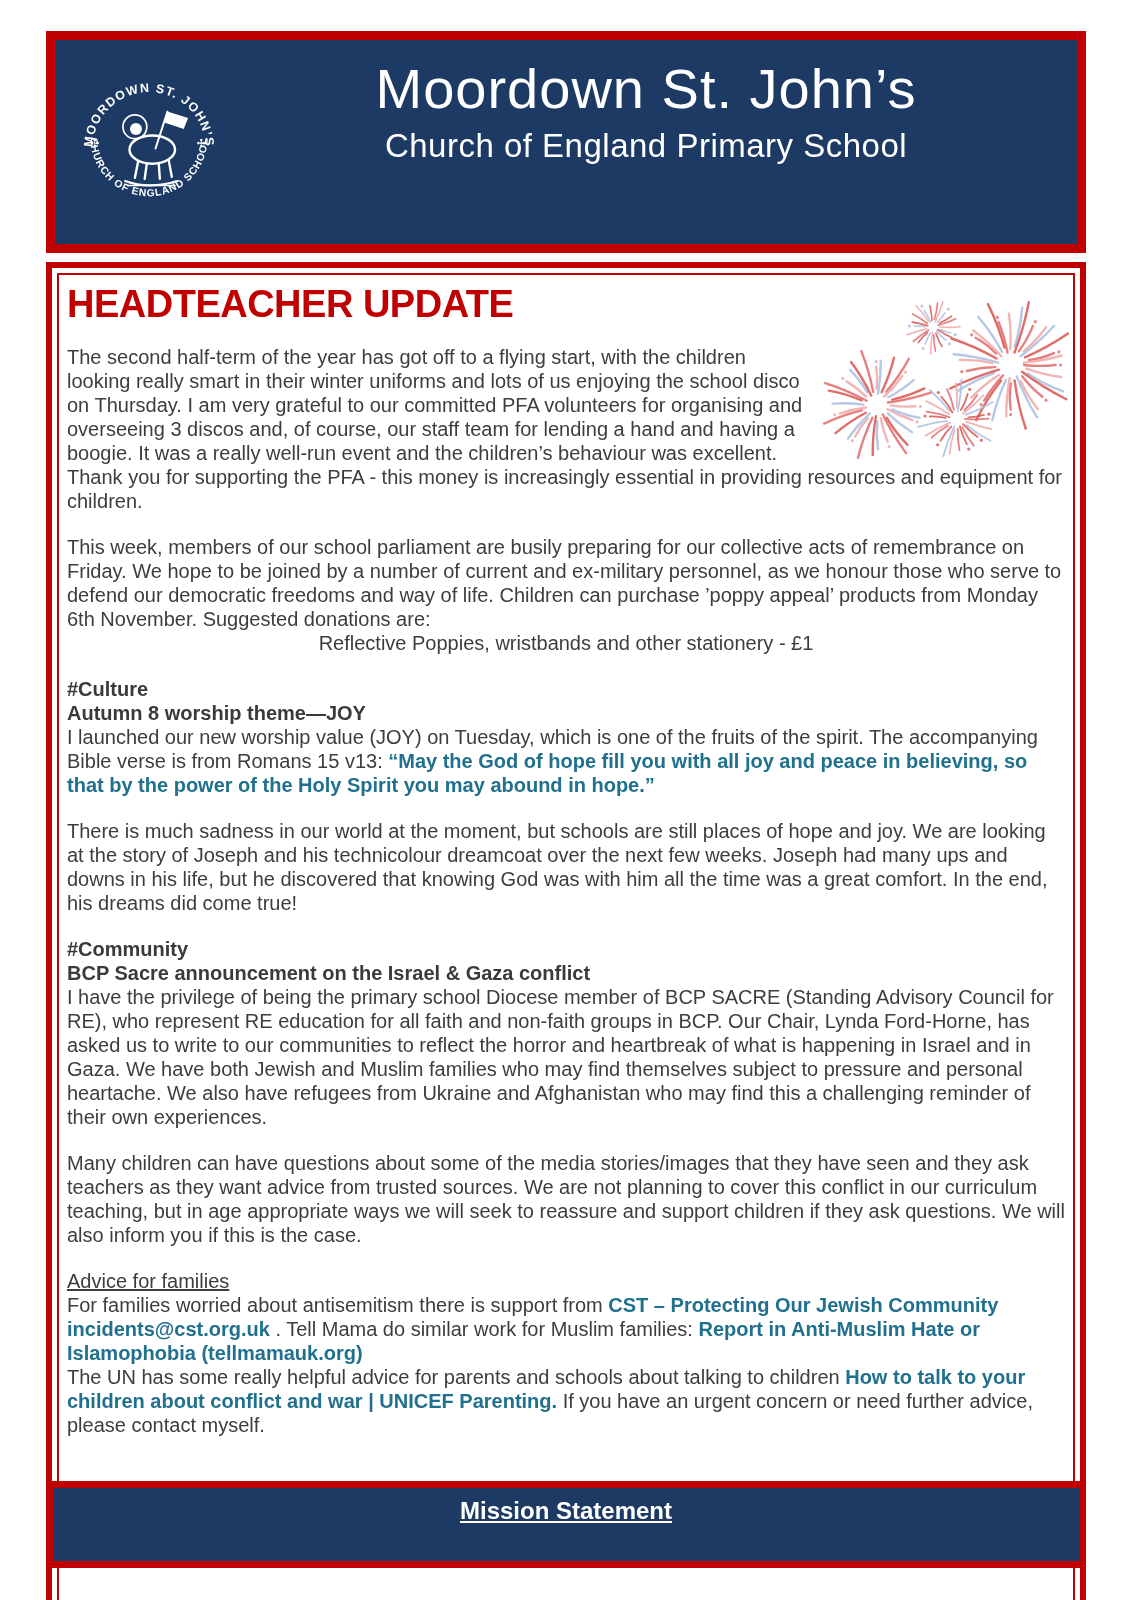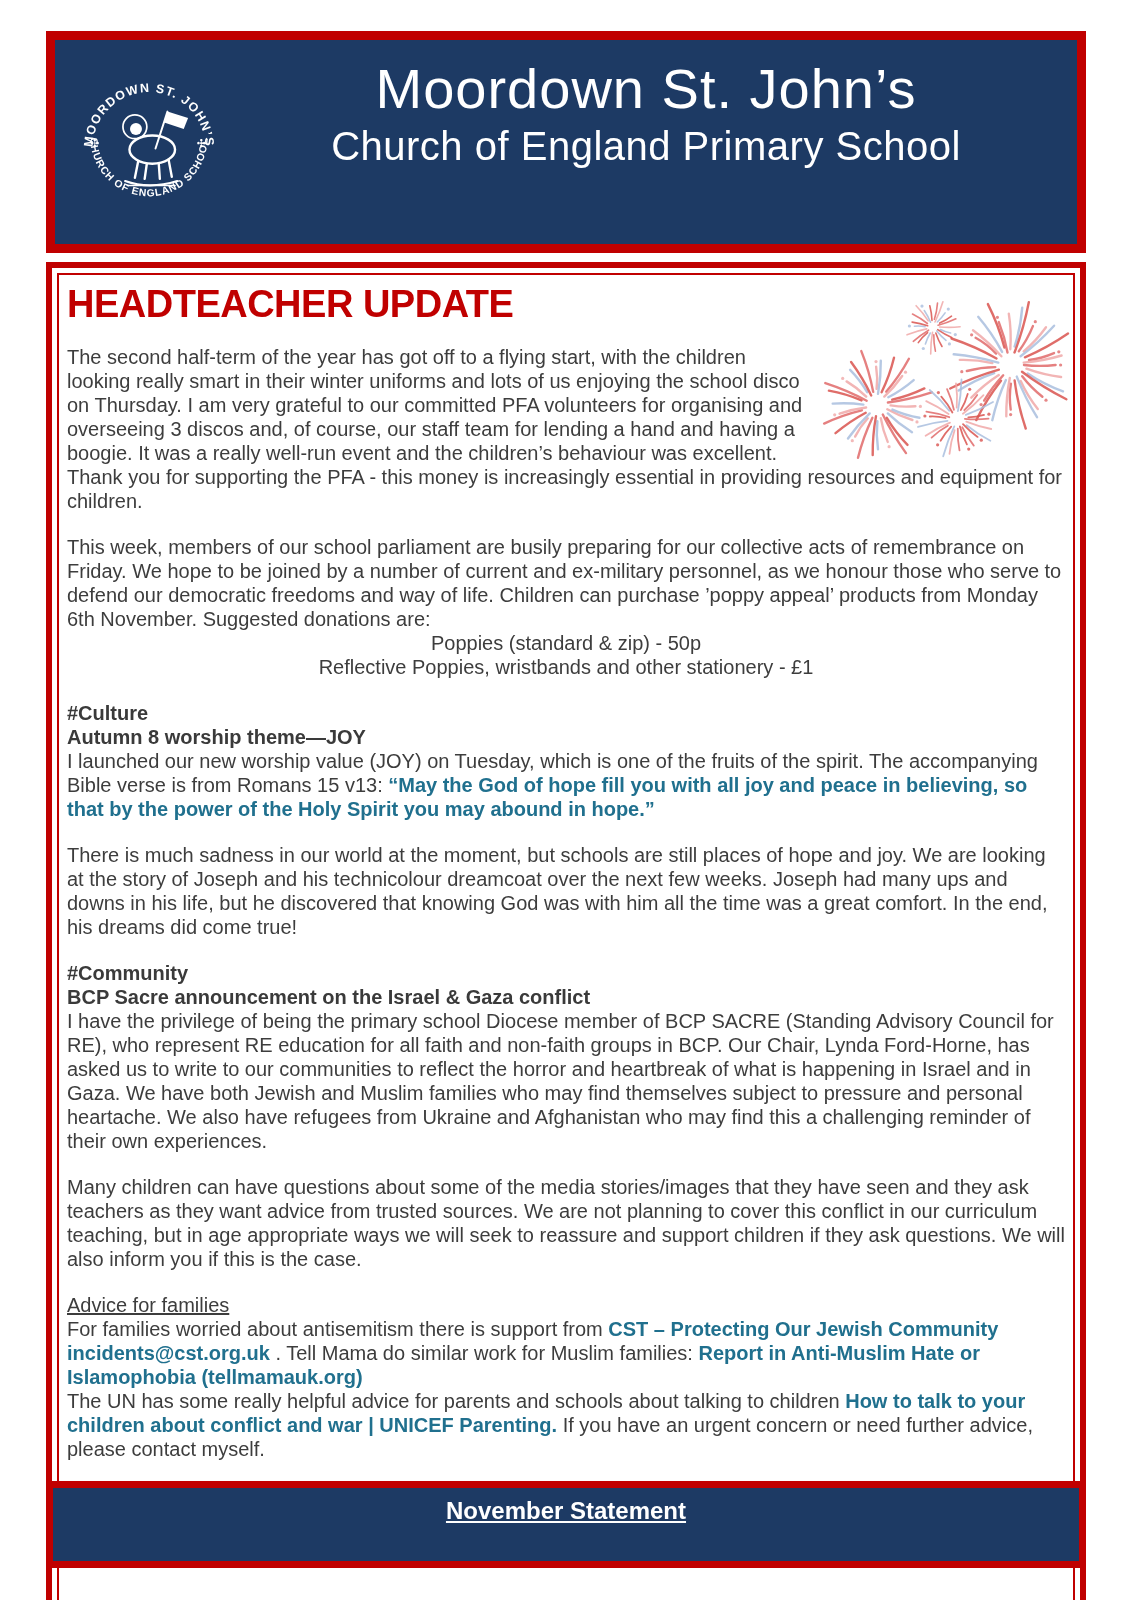--- a/index.html
+++ b/index.html
@@ -9,21 +9,21 @@
     color:#3d3d3d;-webkit-font-smoothing:antialiased;
   }
   
   .header-box{
     position:absolute;left:46px;top:31px;width:1040px;height:222px;
     background:#1d3a64;border:9px solid #c00000;box-sizing:border-box;
   }
   .logo{position:absolute;left:18px;top:26px;width:152px;height:152px;}
   .titles{position:absolute;left:170px;top:18px;right:10px;text-align:center;color:#fff;}
   .title-1{font-size:56px;line-height:62px;letter-spacing:1px;}
-  .title-2{font-size:40px;line-height:52px;letter-spacing:.5px;}
+  .title-2{font-size:33px;line-height:52px;letter-spacing:.5px;}
   .date-line{
     position:absolute;right:18px;bottom:8px;color:#fff;
     font-size:27px;letter-spacing:.5px;
   }
   
   .main-box{
     position:absolute;left:46px;top:262px;width:1040px;height:1475px;
     border:6px solid #c00000;box-sizing:border-box;background:#fff;
   }
   .main-inner{
@@ -238,21 +238,20 @@
           <path d="M 151.6 138.2 Q 162.6 147.2 175.4 153.7" stroke="#a9bede" stroke-width="1.8" fill="none" stroke-linecap="round" opacity="0.85"></path>
           <path d="M 148.0 137.2 Q 154.6 144.3 162.6 149.9" stroke="#d9534f" stroke-width="1.8" fill="none" stroke-linecap="round" opacity="0.85"></path>
           <circle cx="166.3" cy="153.2" r="1.6" fill="#d9534f" opacity="0.8"></circle>
           <path d="M 147.2 140.2 Q 151.9 150.0 158.8 158.6" stroke="#e06a6a" stroke-width="1.8" fill="none" stroke-linecap="round" opacity="0.85"></path>
         </svg>
       <div class="fw-float"></div>
 
       <p class="para">The second half-term of the year has got off to a flying start, with the children looking really smart in their winter uniforms and lots of us enjoying the school disco on Thursday.  I am very grateful to our committed PFA volunteers for organising and overseeing 3 discos and, of course, our staff team for lending a hand and having a boogie.  It was a really well-run event and the children’s behaviour was excellent.  Thank you for supporting the PFA - this money is increasingly essential in providing resources and equipment for children.</p>
 
       <p class="para-tight">This week, members of our school parliament are busily preparing for our collective acts of remembrance on Friday.  We hope to be joined by a number of current and ex-military personnel, as we honour those who serve to defend our democratic freedoms and way of life.  Children can purchase ’poppy appeal’ products from Monday 6th November.  Suggested donations are:</p>
-      <div class="center-line">Poppies (standard &amp; zip) - 50p</div>
       <div class="center-line">Reflective Poppies, wristbands and other stationery - £1</div>
       <div class="spacer"></div>
 
       <div>
         <div class="section-head">#Culture</div>
         <div class="section-head">Autumn 8 worship theme—JOY</div>
         <p class="para">
           <span>I launched our new worship value (JOY) on Tuesday, which is one of the fruits of the spirit.   The accompanying Bible verse is from Romans 15 v13: </span><span class="teal">“May the God of hope fill you with all joy and peace in believing, so that by the power of the Holy Spirit you may abound in hope.”</span>
         </p>
         <p class="para">There is much sadness in our world at the moment, but schools are still places of hope and joy.  We are looking at the story of Joseph and his technicolour dreamcoat over the next few weeks.  Joseph had many ups and downs in his life, but he discovered that knowing God was with him all the time was a great comfort.  In the end, his dreams did come true!</p>
@@ -271,16 +270,16 @@
         <p class="para-tight">
           <span>For families worried about antisemitism there is support from </span><a class="teal">CST – Protecting Our Jewish Community  incidents@cst.org.uk</a><span> . Tell Mama do similar work for Muslim families: </span><a class="teal">Report in Anti-Muslim Hate or Islamophobia (tellmamauk.org)</a><br>
           <span>The UN has some really helpful advice for parents and schools about talking to children </span><a class="teal">How to talk to your children about conflict and war | UNICEF Parenting.</a><span>  If you have an urgent concern or need further advice, please contact myself.</span>
         </p>
       </div>
 
     </div>
   </section>
 
   <footer class="mission-box">
-    <div class="mission-title">November Statement</div>
+    <div class="mission-title">Mission Statement</div>
   </footer>
 
 </div>
 
 </body></html>

